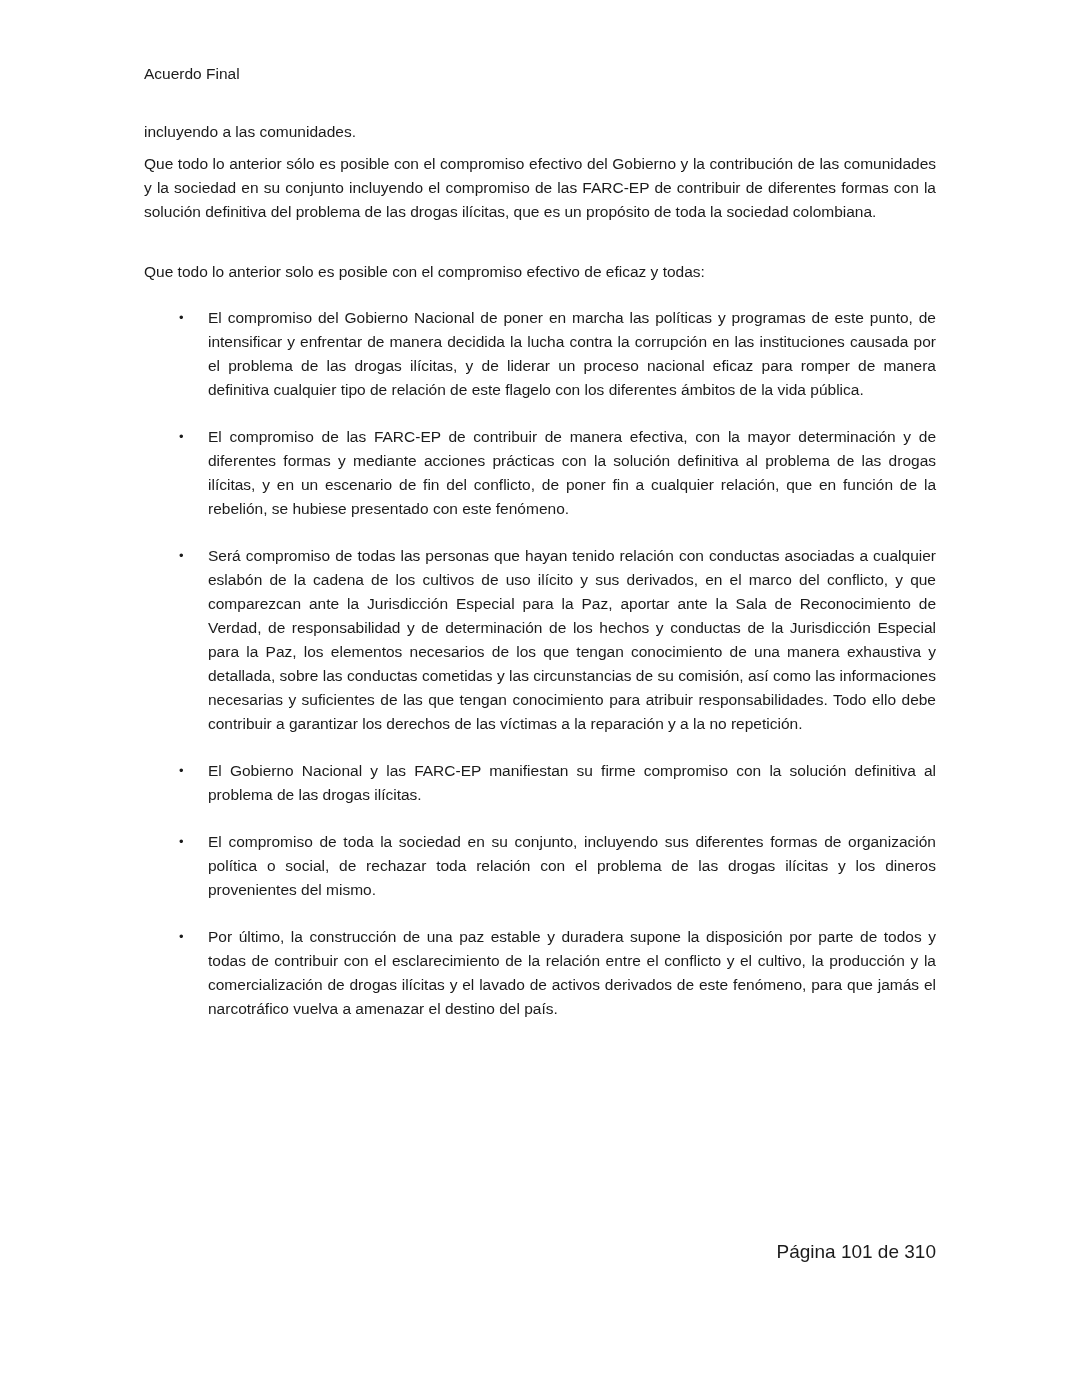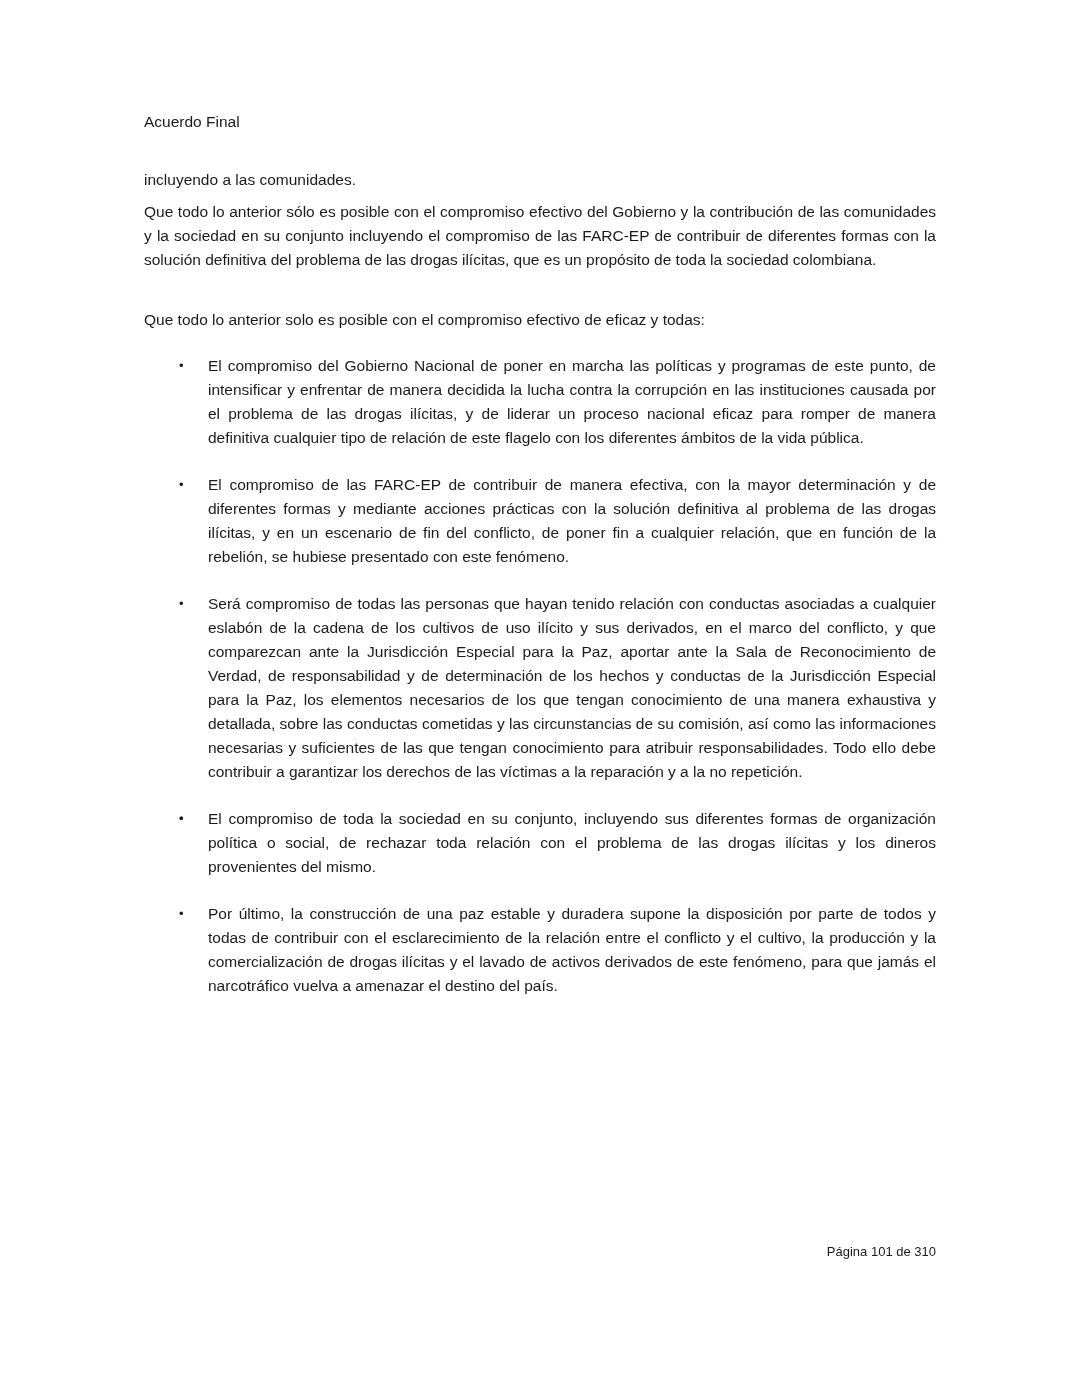--- a/index.html
+++ b/index.html
@@ -14,21 +14,20 @@
     .page {
       position: absolute;
       inset: 0;
       background: #ffffff;
       padding: 62px 144px 0 144px;
       font-size: 15.5px;
       line-height: 24px;
     }
     .doc-header {
       margin-bottom: 34px;
-      margin-top: 48px;
     }
     .doc-header div { line-height: 24px; }
     .opening-line {
       margin-bottom: 8px;
     }
     .para {
       text-align: justify;
       margin-bottom: 36px;
     }
     .lead-line {
@@ -47,21 +46,21 @@
     ul.bullets li .marker {
       position: absolute;
       left: 35px;
       top: 0;
       font-size: 13px;
     }
     .page-footer {
       position: absolute;
       top: 1240px;
       right: 144px;
-      font-size: 13px;
+      font-size: 19px;
       line-height: 24px;
       color: #1b1b1b;
     }
   </style>
 </head>
 <body>
 
 <div class="page">
 
   <header class="doc-header">
@@ -83,20 +82,21 @@
       <li>
         <span class="marker">•</span>
         <span>El compromiso de las FARC-EP de contribuir de manera efectiva, con la mayor determinación y de diferentes formas y mediante acciones prácticas con la solución definitiva al problema de las drogas ilícitas, y en un escenario de fin del conflicto, de poner fin a cualquier relación, que en función de la rebelión, se hubiese presentado con este fenómeno.</span>
       </li>
       <li>
         <span class="marker">•</span>
         <span>Será compromiso de todas las personas que hayan tenido relación con conductas asociadas a cualquier eslabón de la cadena de los cultivos de uso ilícito y sus derivados, en el marco del conflicto, y que comparezcan ante la Jurisdicción Especial para la Paz, aportar ante la Sala de Reconocimiento de Verdad, de responsabilidad y de determinación de los hechos y conductas de la Jurisdicción Especial para la Paz, los elementos necesarios de los que tengan conocimiento de una manera exhaustiva y detallada, sobre las conductas cometidas y las circunstancias de su comisión, así como las informaciones necesarias y suficientes de las que tengan conocimiento para atribuir responsabilidades. Todo ello debe contribuir a garantizar los derechos de las víctimas a la reparación y a la no repetición.</span>
       </li>
       <li>
         <span class="marker">•</span>
+        <span>El Gobierno Nacional y las FARC-EP manifiestan su firme compromiso con la solución definitiva al problema de las drogas ilícitas.</span>
       </li>
       <li>
         <span class="marker">•</span>
         <span>El compromiso de toda la sociedad en su conjunto, incluyendo sus diferentes formas de organización política o social, de rechazar toda relación con el problema de las drogas ilícitas y los dineros provenientes del mismo.</span>
       </li>
       <li>
         <span class="marker">•</span>
         <span>Por último, la construcción de una paz estable y duradera supone la disposición por parte de todos y todas de contribuir con el esclarecimiento de la relación entre el conflicto y el cultivo, la producción y la comercialización de drogas ilícitas y el lavado de activos derivados de este fenómeno, para que jamás el narcotráfico vuelva a amenazar el destino del país.</span>
       </li>
     </ul>

